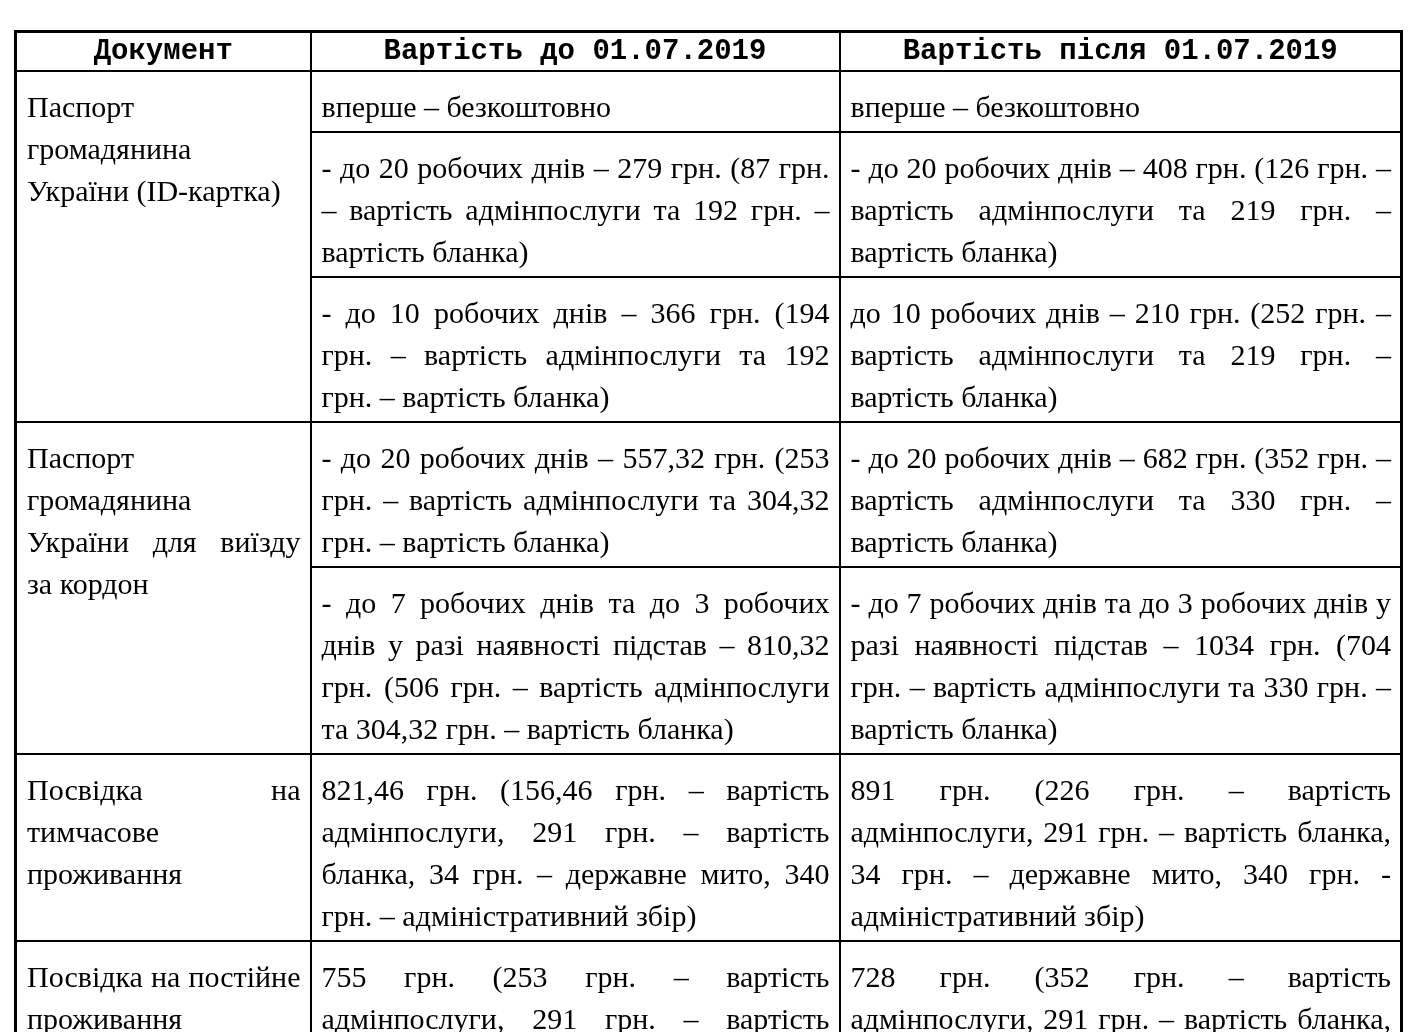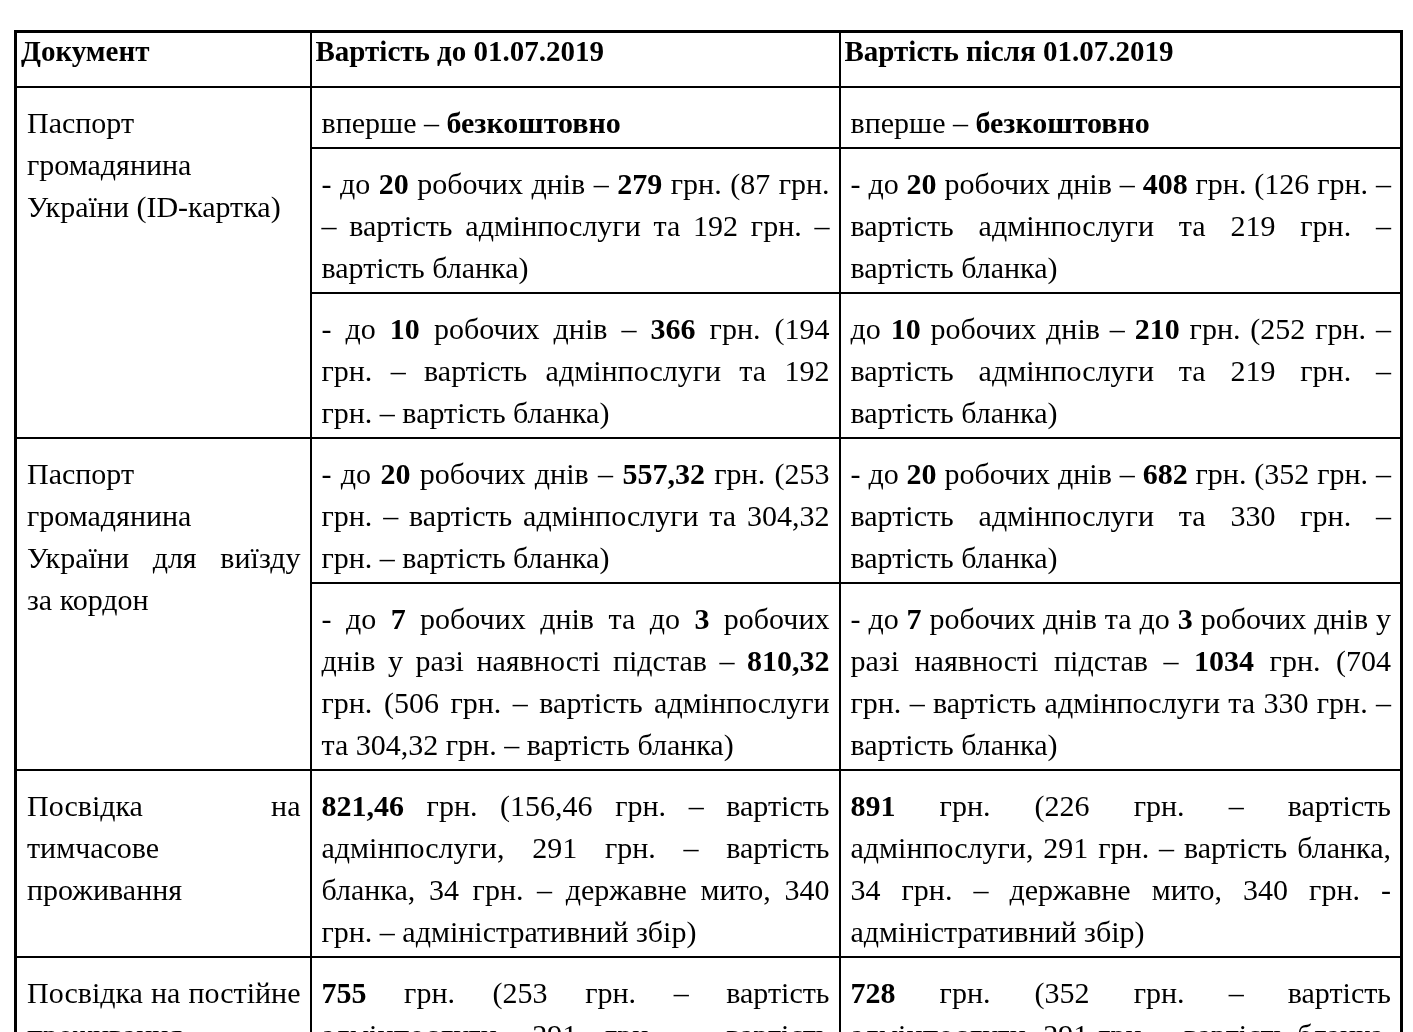--- a/index.html
+++ b/index.html
@@ -20,29 +20,30 @@
   col.c2 { width: 529px; }
   col.c3 { width: 562px; }
   th, td {
     border: 2px solid #000;
     vertical-align: top;
     font-size: 30px;
     line-height: 42px;
     padding: 14px 9px 3px 10px;
   }
   th {
-    text-align: left;
+    text-align: center;
     font-weight: 700;
     font-size: 29px;
     line-height: 33px;
-    padding: 2px 4px 18px 4px;
+    padding: 2px 4px 2px 4px;
+    font-family: Liberation Mono, monospace;
   }
   td { text-align: justify; }
   td.doc-cell { text-align: justify; }
-  td b { font-weight: 700; }
+  td b { font-weight: 400; }
 </style>
 </head>
 <body>
 
 <div class="page">
   <table class="cost-table">
     <colgroup>
       <col class="c1">
       <col class="c2">
       <col class="c3">

